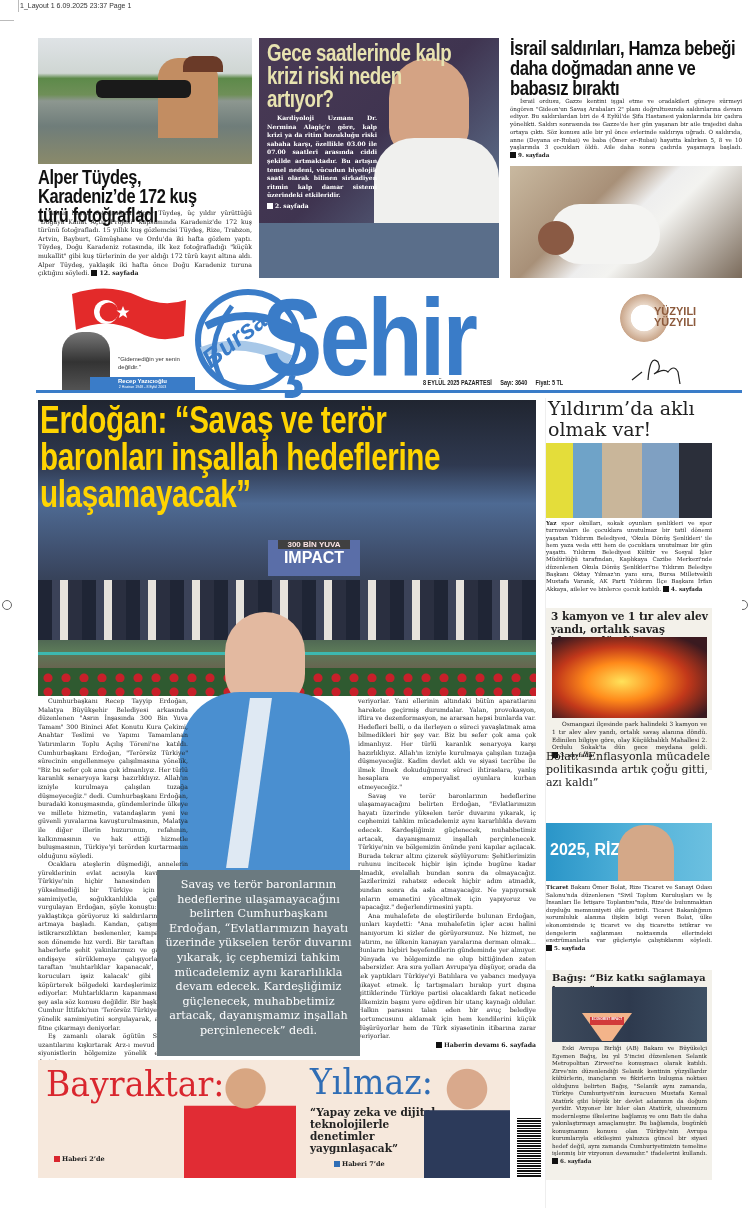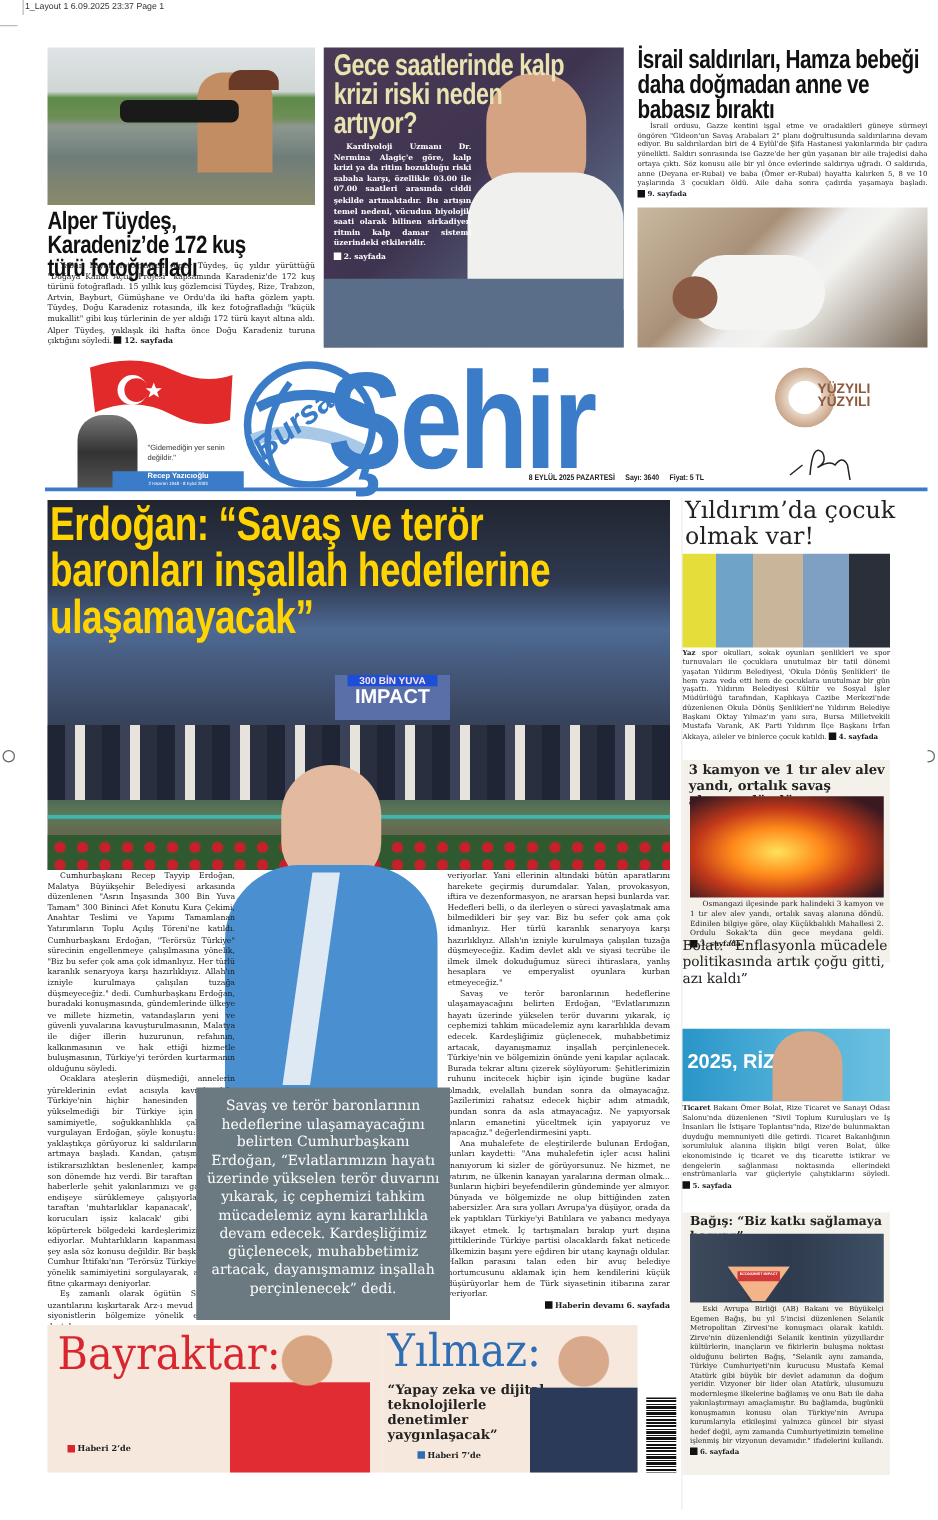--- a/index.html
+++ b/index.html
@@ -104,21 +104,21 @@
 </div>
 <div class="abs" style="left:628px;top:350px;width:60px;height:36px">
   <svg width="60" height="36">
       <path d="M4 30 L14 22 M20 30 Q22 4 30 12 Q34 20 26 24 Q36 18 40 22 Q46 14 50 22 L52 34" fill="none" stroke="#222" stroke-width="1.2"></path>
     </svg>
 </div>
 <div class="abs" style="left:36px;top:390px;width:706px;height:3px;background:#3a7cc8"></div>
 
 <div class="abs photo" id="erdogan-photo">
   <div class="abs" style="left:230px;top:140px;width:92px;height:36px;background:#5a6ea8;text-align:center;font:bold 8px 'Liberation Sans',sans-serif;color:#f3b0a8">
-    <div style="background:#1d4ed8;color:#fbe4e4;margin:0 10px;font-size:8px">300 BİN YUVA</div>
+    <div style="background:#404040;color:#fbe4e4;margin:0 10px;font-size:8px">300 BİN YUVA</div>
     <div style="color:#fff;font-size:16px;line-height:18px">IMPACT</div>
   </div>
   <div class="abs" style="left:0;top:180px;width:498px;height:60px;background:repeating-linear-gradient(90deg,#1f2535 0 14px,#3b4258 14px 22px,#e6e2dc 22px 30px,#2a2f40 30px 44px)"></div>
   <div class="abs" style="left:0;top:252px;width:498px;height:3px;background:#3db8b0"></div>
   <div class="abs" style="left:0;top:268px;width:498px;height:28px;background:radial-gradient(circle at 10px 10px,#c8202a 4px,transparent 5px) 0 0/18px 14px,#2f5a30"></div>
 </div>
 <div class="abs hl" style="left:40px;top:402px;width:600px;font-size:38px;line-height:37px;color:#ffd400;transform:scaleX(0.78)">Erdoğan: “Savaş ve terör baronları inşallah hedeflerine ulaşamayacak”</div>
 
 <div class="abs" style="left:180px;top:612px;width:170px;height:260px">
   <div class="abs" style="left:45px;top:0;width:80px;height:96px;background:#e3b9a0;border-radius:40px 40px 34px 34px"></div>
@@ -136,21 +136,21 @@
   <p>Savaş ve terör baronlarının hedeflerine ulaşamayacağını belirten Erdoğan, "Evlatlarımızın hayatı üzerinde yükselen terör duvarını yıkarak, iç cephemizi tahkim mücadelemiz aynı kararlılıkla devam edecek. Kardeşliğimiz güçlenecek, muhabbetimiz artacak, dayanışmamız inşallah perçinlenecek. Türkiye'nin ve bölgemizin önünde yeni kapılar açılacak. Burada tekrar altını çizerek söylüyorum: Şehitlerimizin ruhunu incitecek hiçbir işin içinde bugüne kadar olmadık, evelallah bundan sonra da olmayacağız. Gazilerimizi rahatsız edecek hiçbir adım atmadık, bundan sonra da asla atmayacağız. Ne yapıyorsak onların emanetini yüceltmek için yapıyoruz ve yapacağız." değerlendirmesini yaptı.</p>
   <p>Ana muhalefete de eleştirilerde bulunan Erdoğan, şunları kaydetti: "Ana muhalefetin içler acısı halini inanıyorum ki sizler de görüyorsunuz. Ne hizmet, ne yatırım, ne ülkenin kanayan yaralarına derman olmak... Bunların hiçbiri beyefendilerin gündeminde yer almıyor. Dünyada ve bölgemizde ne olup bittiğinden zaten habersizler. Ara sıra yolları Avrupa'ya düşüyor, orada da tek yaptıkları Türkiye'yi Batılılara ve yabancı medyaya şikayet etmek. İç tartışmaları bırakıp yurt dışına gittiklerinde Türkiye partisi olacaklardı fakat neticede ülkemizin başını yere eğdiren bir utanç kaynağı oldular. Halkın parasını talan eden bir avuç belediye hortumcusunu aklamak için hem kendilerini küçük düşürüyorlar hem de Türk siyasetinin itibarına zarar veriyorlar.</p>
   <div style="text-align:right"><span class="ref">Haberin devamı 6. sayfada</span></div>
 </div>
 <div class="abs" id="quote-box">
   <span>Savaş ve terör baronlarının hedeflerine ulaşamayacağını belirten Cumhurbaşkanı Erdoğan, “Evlatlarımızın hayatı üzerinde yükselen terör duvarını yıkarak, iç cephemizi tahkim mücadelemiz aynı kararlılıkla devam edecek. Kardeşliğimiz güçlenecek, muhabbetimiz artacak, dayanışmamız inşallah perçinlenecek” dedi.</span>
 </div>
 
 <div class="abs" style="left:545px;top:398px;width:197px;height:810px;background:#fff;border-left:1px solid #eee"></div>
 
-<div class="abs side-hl" style="left:548px;top:398px;width:190px;font-size:19px;line-height:21px">Yıldırım’da çocuk olmak var!</div>
+<div class="abs side-hl" style="left:548px;top:398px;width:190px;font-size:19px;line-height:21px">Yıldırım’da aklı olmak var!</div>
 <div class="abs photo" style="left:546px;top:443px;width:166px;height:75px;background:linear-gradient(90deg,#e4dd3a 0 16%,#6fa3c8 16% 34%,#c9b69a 34% 58%,#7fa0c2 58% 80%,#2b2f3a 80%)"></div>
 <div class="abs body" style="left:546px;top:520px;width:166px;font-size:5.6px;line-height:7.3px">
   <b>Yaz</b>
   <span>spor okulları, sokak oyunları şenlikleri ve spor turnuvaları ile çocuklara unutulmaz bir tatil dönemi yaşatan Yıldırım Belediyesi, 'Okula Dönüş Şenlikleri' ile hem yaza veda etti hem de çocuklara unutulmaz bir gün yaşattı. Yıldırım Belediyesi Kültür ve Sosyal İşler Müdürlüğü tarafından, Kaplıkaya Cazibe Merkezi'nde düzenlenen Okula Dönüş Şenlikleri'ne Yıldırım Belediye Başkanı Oktay Yılmaz'ın yanı sıra, Bursa Milletvekili Mustafa Varank, AK Parti Yıldırım İlçe Başkanı İrfan Akkaya, aileler ve binlerce çocuk katıldı.</span>
   <span class="ref">4. sayfada</span>
 </div>
 
 <div class="abs boxbg" style="left:546px;top:608px;width:166px;height:162px"></div>
 <div class="abs side-hl" style="left:551px;top:610px;width:160px;font-size:10.5px;line-height:12.5px;font-weight:bold">3 kamyon ve 1 tır alev alev yandı, ortalık savaş alanına döndü</div>
 <div class="abs photo" style="left:552px;top:637px;width:155px;height:81px;background:radial-gradient(ellipse at 45% 55%,#ffe25a 0%,#ff8a1a 30%,#c2381a 55%,#3a1a20 85%)"></div>

